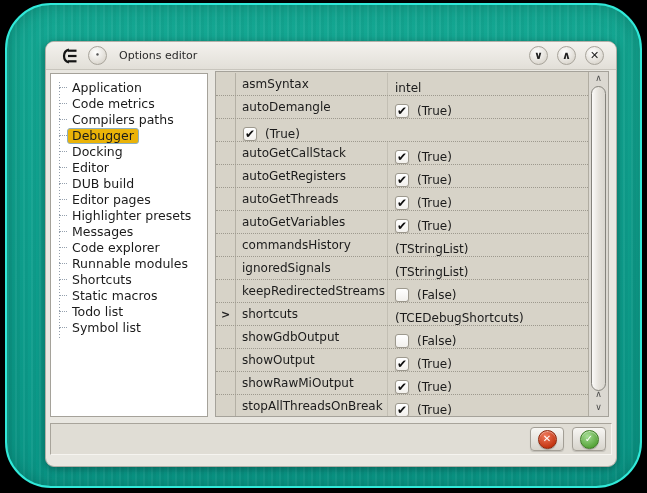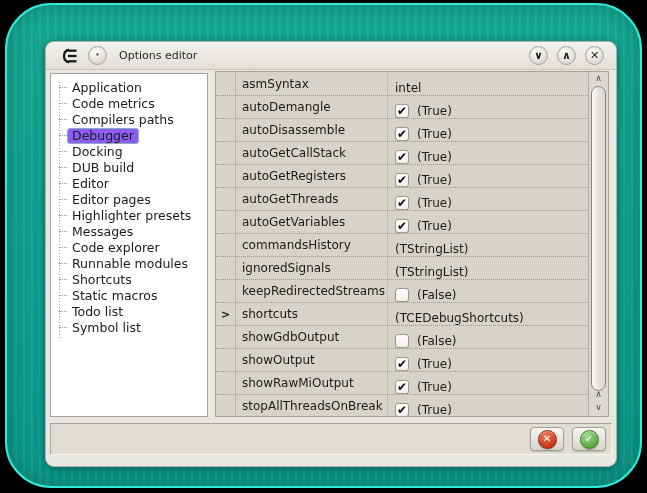--- a/index.html
+++ b/index.html
@@ -61,21 +61,21 @@
   .tree-item{
     height:16px;display:flex;align-items:center;
     font-size:12.5px;color:#1b1b1b;white-space:nowrap;cursor:default;
   }
   .tree-stub{
     width:8px;height:1px;margin-left:8px;
     border-top:1px dotted #95a0ad;flex:0 0 auto;
   }
   .tree-label{padding:0 4px;border:1px solid transparent;border-radius:3px;line-height:14px;}
   .tree-item.selected .tree-label{
-    background:#8b5cf6;border-color:#8cafc2;
+    background:#eab308;border-color:#8cafc2;
   }
   
   .grid{
     position:absolute;left:169px;top:29px;width:394px;height:346px;
     background:#d7d3c8;border:1px solid #a5a29a;box-sizing:border-box;
   }
   .grid-rows{
     position:absolute;left:0;top:1px;bottom:0;width:calc(100% - 20px);
     display:flex;flex-direction:column;overflow:hidden;
   }
@@ -196,25 +196,25 @@
           <div class="tree-item selected">
             <span class="tree-stub"></span>
             <span class="tree-label">Debugger</span>
           </div>
           <div class="tree-item">
             <span class="tree-stub"></span>
             <span class="tree-label">Docking</span>
           </div>
           <div class="tree-item">
             <span class="tree-stub"></span>
+            <span class="tree-label">Editor</span>
+          </div>
+          <div class="tree-item">
+            <span class="tree-stub"></span>
             <span class="tree-label">DUB build</span>
-          </div>
-          <div class="tree-item">
-            <span class="tree-stub"></span>
-            <span class="tree-label">Editor</span>
           </div>
           <div class="tree-item">
             <span class="tree-stub"></span>
             <span class="tree-label">Editor pages</span>
           </div>
           <div class="tree-item">
             <span class="tree-stub"></span>
             <span class="tree-label">Highlighter presets</span>
           </div>
           <div class="tree-item">
@@ -260,21 +260,20 @@
           <div class="prow">
             <div class="gcell"></div>
             <div class="pname">autoDemangle</div>
             <div class="pvalue">
               <span class="checkbox">✔</span>
               <span>(True)</span>
             </div>
           </div>
           <div class="prow">
             <div class="gcell"></div>
-            <div class="pname">autoDisassemble</div>
             <div class="pvalue">
               <span class="checkbox">✔</span>
               <span>(True)</span>
             </div>
           </div>
           <div class="prow">
             <div class="gcell"></div>
             <div class="pname">autoGetCallStack</div>
             <div class="pvalue">
               <span class="checkbox">✔</span>

